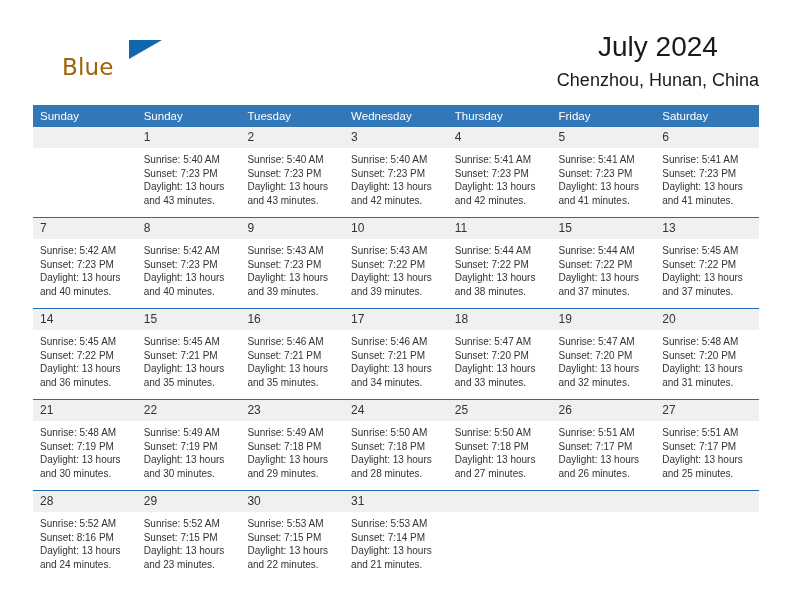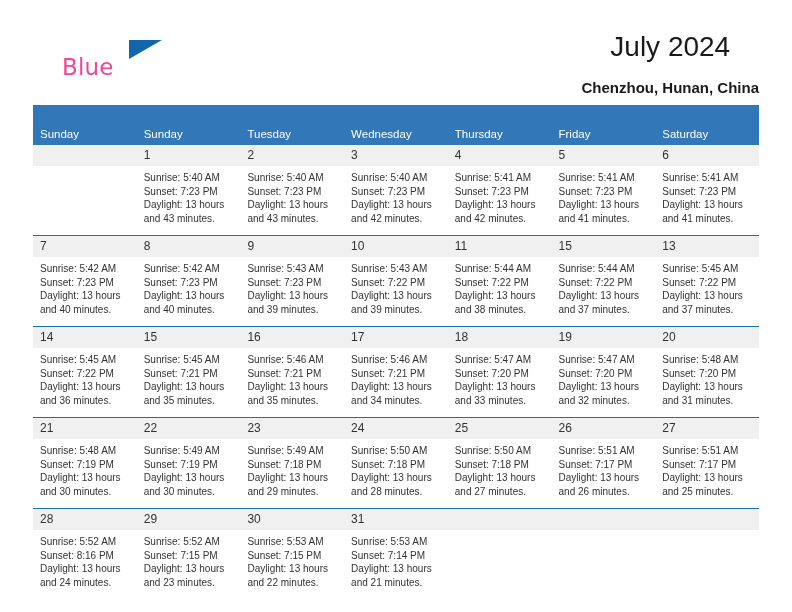--- a/index.html
+++ b/index.html
@@ -45,21 +45,21 @@
     color: #231f20;
     font-family: "DejaVu Sans", sans-serif;
     font-weight: 400;
   }
   .brand-blue {
     position: absolute;
     left: 29px;
     top: 22px;
     font-size: 23px;
     letter-spacing: 0.2px;
-    color: #ec4899;
+    color: #a16207;
     font-family: "DejaVu Sans", sans-serif;
     font-weight: 400;
   }
   .brand-tri {
     position: absolute;
     left: 96px;
     top: 8px;
     width: 0;
     height: 0;
     border-left: 33px solid #1166ad;
@@ -74,25 +74,25 @@
   }
   .month-title {
     font-size: 28px;
     font-weight: 400;
     color: #1a1a1a;
     line-height: 34px;
     white-space: nowrap;
     font-family: "Liberation Sans", sans-serif;
   }
   .location {
-    font-size: 15px;
-    font-weight: 700;
+    font-size: 18px;
+    font-weight: 400;
     color: #1a1a1a;
     line-height: 20px;
-    margin-top: 14px;
+    margin-top: 6px;
     white-space: nowrap;
   }
 
   
   .calendar {
     position: absolute;
     left: 33px;
     top: 105px;
     width: 726px;
   }
@@ -100,21 +100,21 @@
     width: 726px;
     border-collapse: collapse;
     table-layout: fixed;
   }
   table.cal th {
     background: #3277b8;
     color: #ffffff;
     font-size: 11.5px;
     font-weight: 400;
     text-align: left;
-    padding: 23px 0 5px 7px;
+    padding: 5px 0 5px 7px;
     height: 11px;
     border: none;
   }
   tr.week-row > td {
     border-top: 1.3px solid #1d6fb5;
     padding: 0;
     vertical-align: top;
     height: 90px;
   }
   tr.week-row.first > td {

